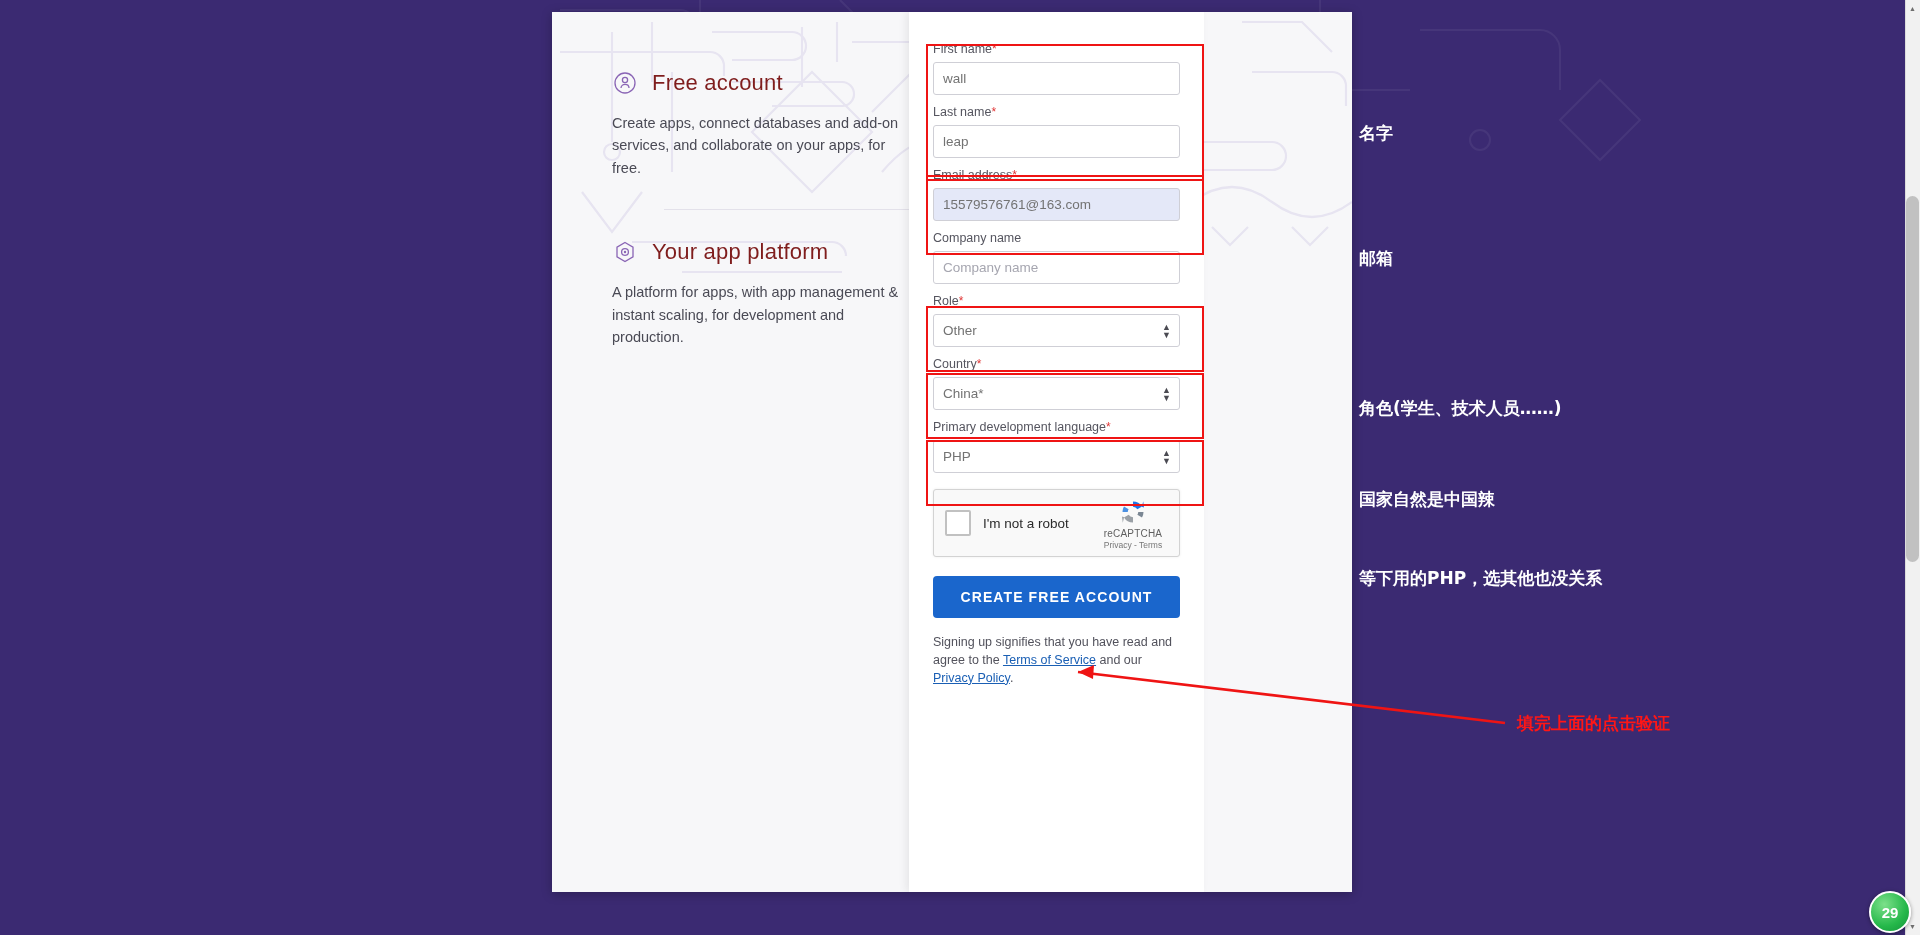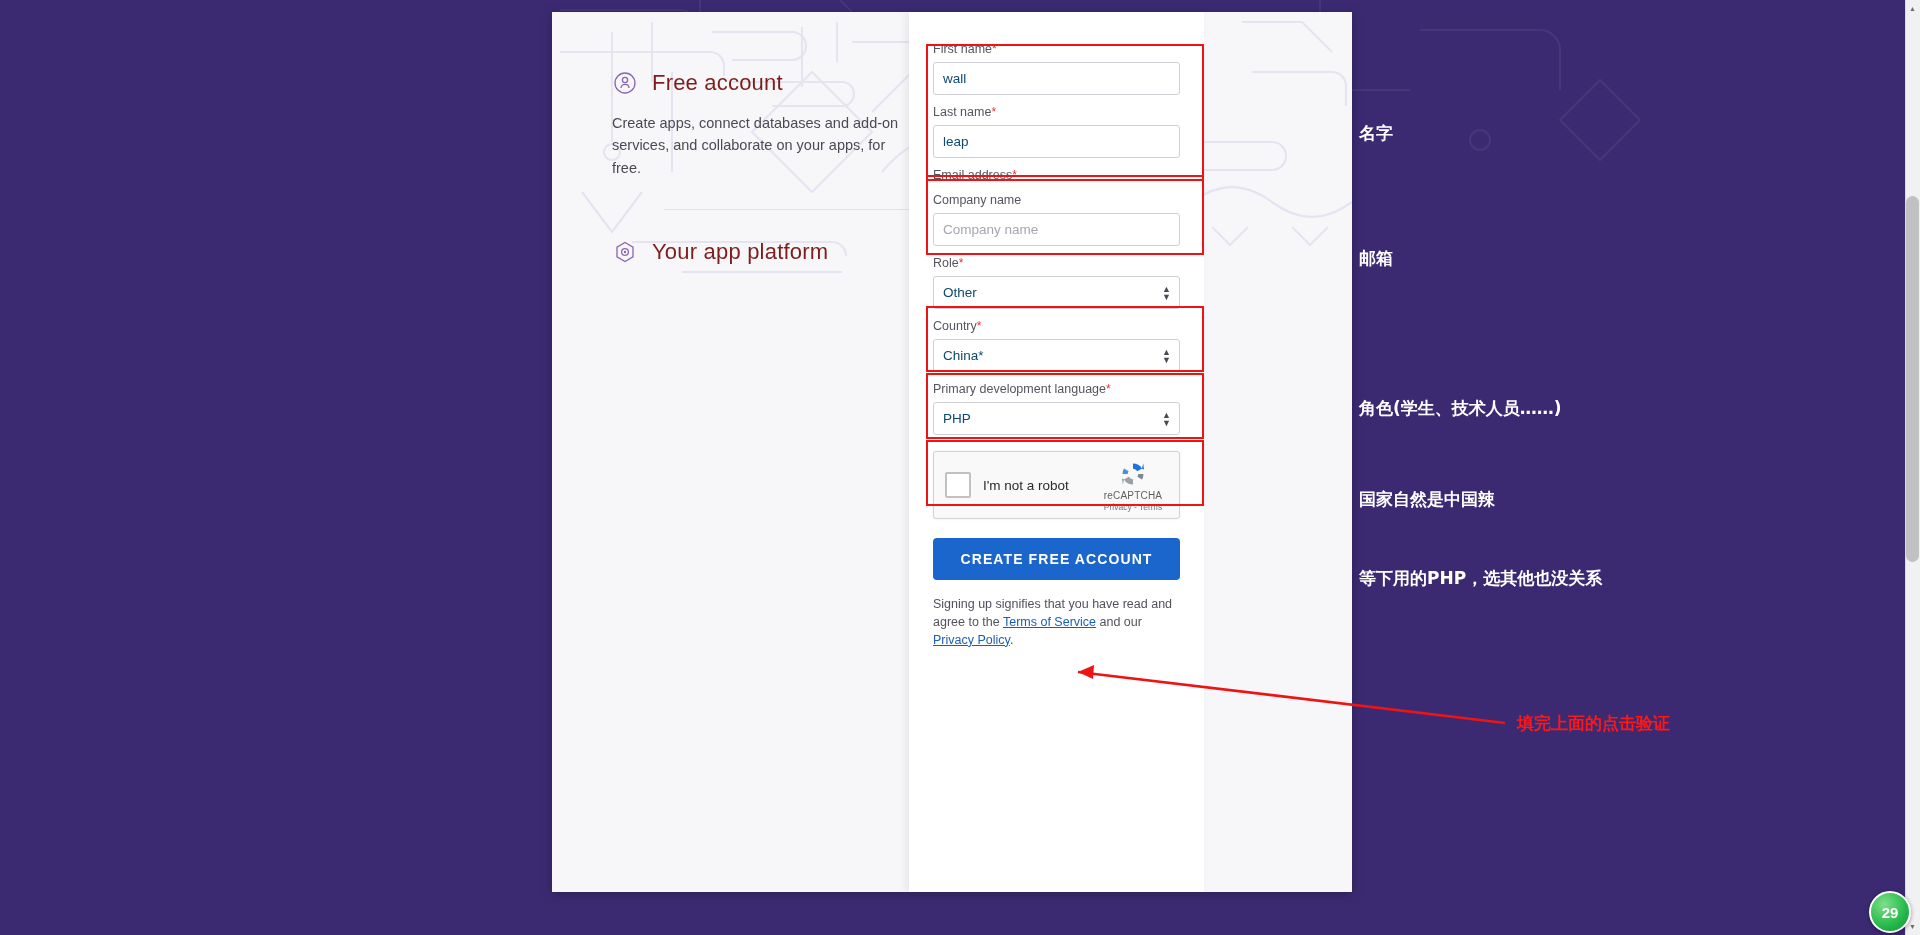--- a/index.html
+++ b/index.html
@@ -88,21 +88,21 @@
     line-height: 1.2;
   }
   .req { color: #e03636; font-size: 12px; }
   .field-input, .field-select {
     width: 100%;
     height: 33px;
     border: 1px solid #cfcfd6;
     border-radius: 3px;
     padding: 0 9px;
     font-size: 13.5px;
-    color: #0c4a6e;
+    color: #737373;
     font-family: "Liberation Sans", sans-serif;
     background: #fff;
     outline: none;
   }
   .field-input.filled-blue { background: #e4e8f8; }
   .field-input::placeholder { color: #a6a6b0; }
   .select-wrap { position: relative; }
   .field-select {
     appearance: none; -webkit-appearance: none;
     padding-right: 26px;
@@ -300,20 +300,21 @@
         <div class="feature-head">
           <span class="feature-icon">
             <svg viewBox="0 0 24 24" width="24" height="24" fill="none" stroke="currentColor" stroke-width="1.3">
               <path d="M12 2.5l8 4.6v9.8l-8 4.6-8-4.6V7.1z"></path>
               <circle cx="12" cy="12" r="3.4"></circle>
               <circle cx="12" cy="12" r="1.2" fill="currentColor" stroke="none"></circle>
             </svg>
           </span>
           <span class="feature-title">Your app platform</span>
         </div>
+        <div class="feature-desc">A platform for apps, with app management &amp; instant scaling, for development and production.</div>
       </div>
 
 
     </div>
 
     <div class="form-panel">
 
       <div class="field">
         <label class="field-label">
           <span>First name</span><span class="req">*</span>
@@ -325,20 +326,21 @@
         <label class="field-label">
           <span>Last name</span><span class="req">*</span>
         </label>
         <input class="field-input" type="text" value="leap" style="">
       </div>
 
       <div class="field">
         <label class="field-label">
           <span>Email address</span><span class="req">*</span>
         </label>
+        <input class="field-input filled-blue" type="text" value="15579576761@163.com" style="">
       </div>
 
       <div class="field">
         <label class="field-label">
           <span>Company name</span>
         </label>
         <input class="field-input" type="text" placeholder="Company name" style="">
       </div>
 
       <div class="field">

